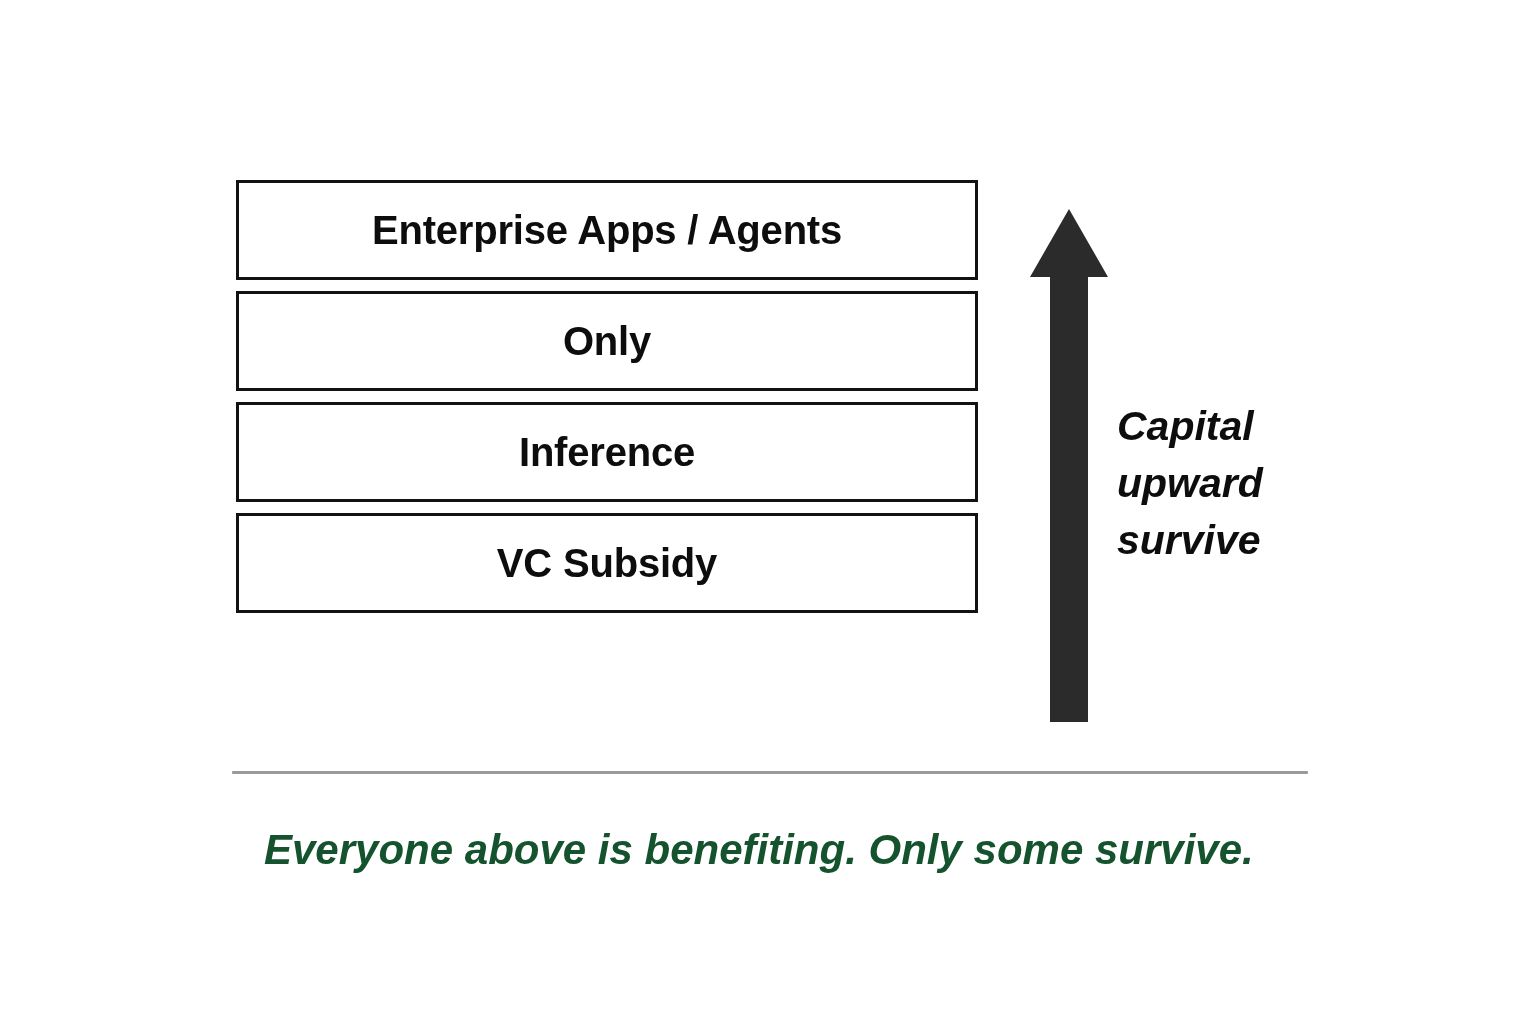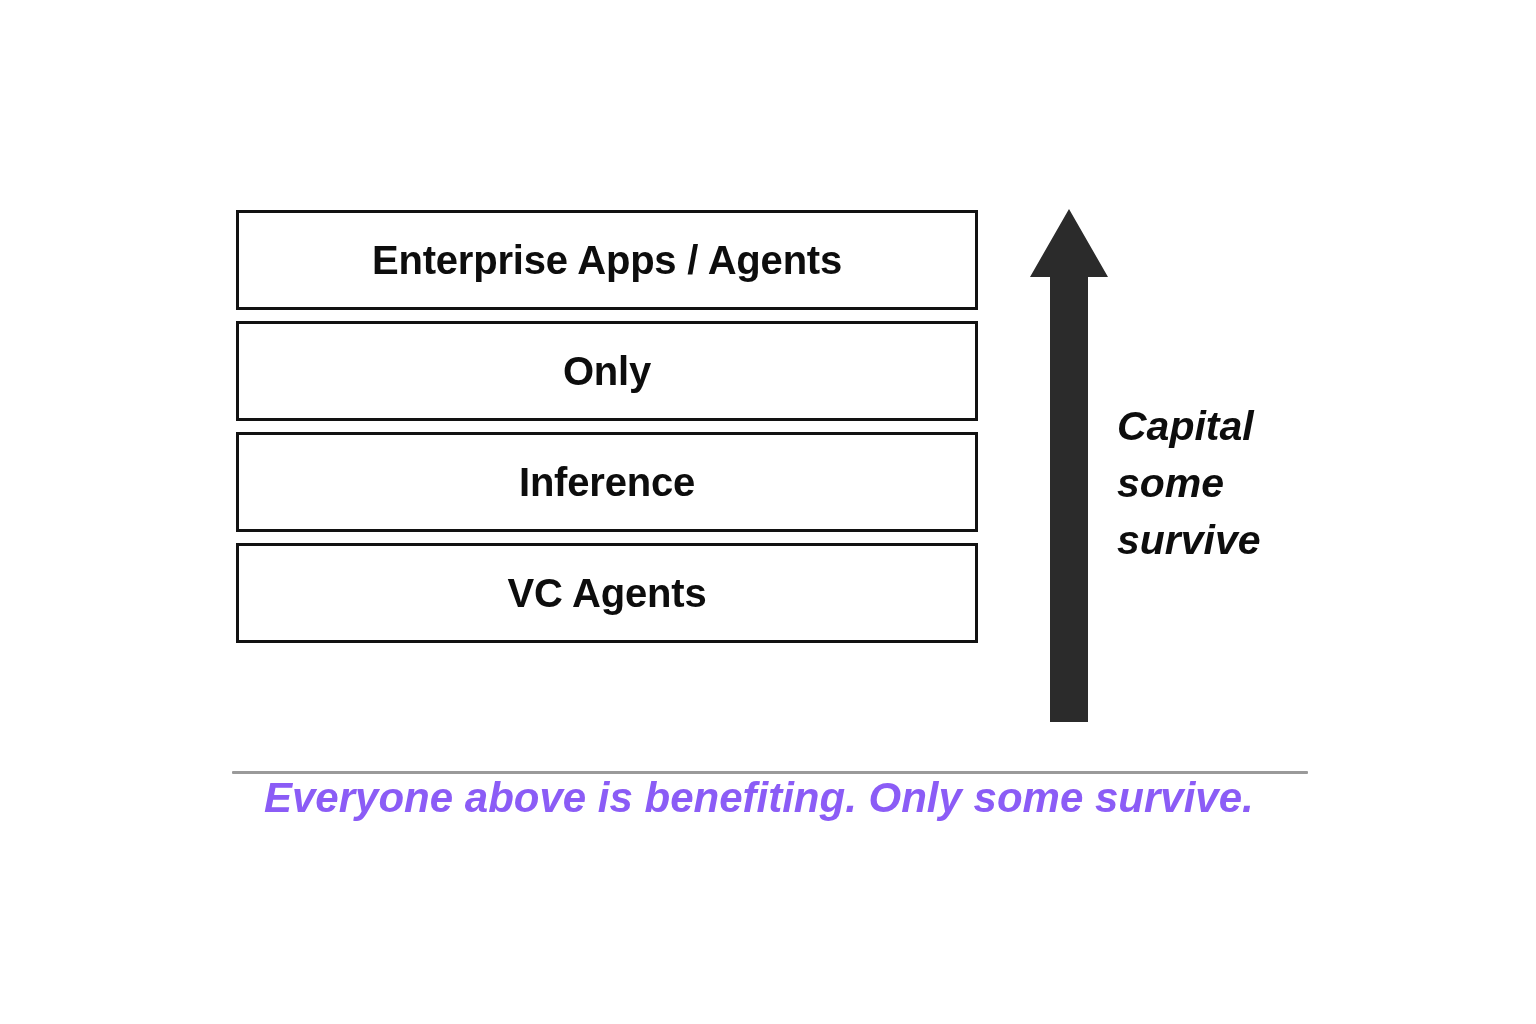--- a/index.html
+++ b/index.html
@@ -19,21 +19,20 @@
     height: 1024px;
     background: #ffffff;
   }
 
   
   .stack {
     position: absolute;
     left: 236px;
     top: 180px;
     width: 742px;
-    margin-top: 30px;
   }
   .layer-box {
     box-sizing: border-box;
     width: 742px;
     height: 100px;
     border: 3px solid #121212;
     background: #ffffff;
     display: flex;
     align-items: center;
     justify-content: center;
@@ -85,27 +84,27 @@
     width: 1076px;
     height: 3px;
     background: #9a9a9a;
     border-radius: 1px;
   }
 
   
   .footer-caption {
     position: absolute;
     left: 264px;
-    top: 772px;
+    top: 824px;
     font-family: "Liberation Sans", sans-serif;
     font-style: italic;
     font-weight: bold;
     font-size: 42px;
     line-height: 52px;
-    color: #8b5cf6;
+    color: #14532d;
     white-space: nowrap;
     text-align: right;
   }
 </style>
 </head>
 <body>
 
 <div class="canvas">
 
   <div class="stack">
@@ -117,34 +116,34 @@
     <div class="layer-box">
       <span class="layer-label">Only</span>
     </div>
 
     <div class="layer-box">
       <span class="layer-label">Inference</span>
     </div>
 
 
     <div class="layer-box">
-      <span class="layer-label">VC Agents</span>
+      <span class="layer-label">VC Subsidy</span>
     </div>
 
   </div>
 
   <div class="arrow-wrap">
     <svg width="82" height="513" viewBox="0 0 82 513" xmlns="http://www.w3.org/2000/svg">
       <polygon points="41,0 80,68 60,68 60,513 22,513 22,68 2,68" fill="#2b2b2b"></polygon>
     </svg>
   </div>
 
   <div class="arrow-caption">
     <div class="cap-line">Capital</div>
-    <div class="cap-line">some</div>
+    <div class="cap-line">upward</div>
     <div class="cap-line">survive</div>
   </div>
 
   <div class="divider"></div>
 
   <div class="footer-caption">Everyone above is benefiting. Only some survive.</div>
 
 </div>
 
 </body></html>

